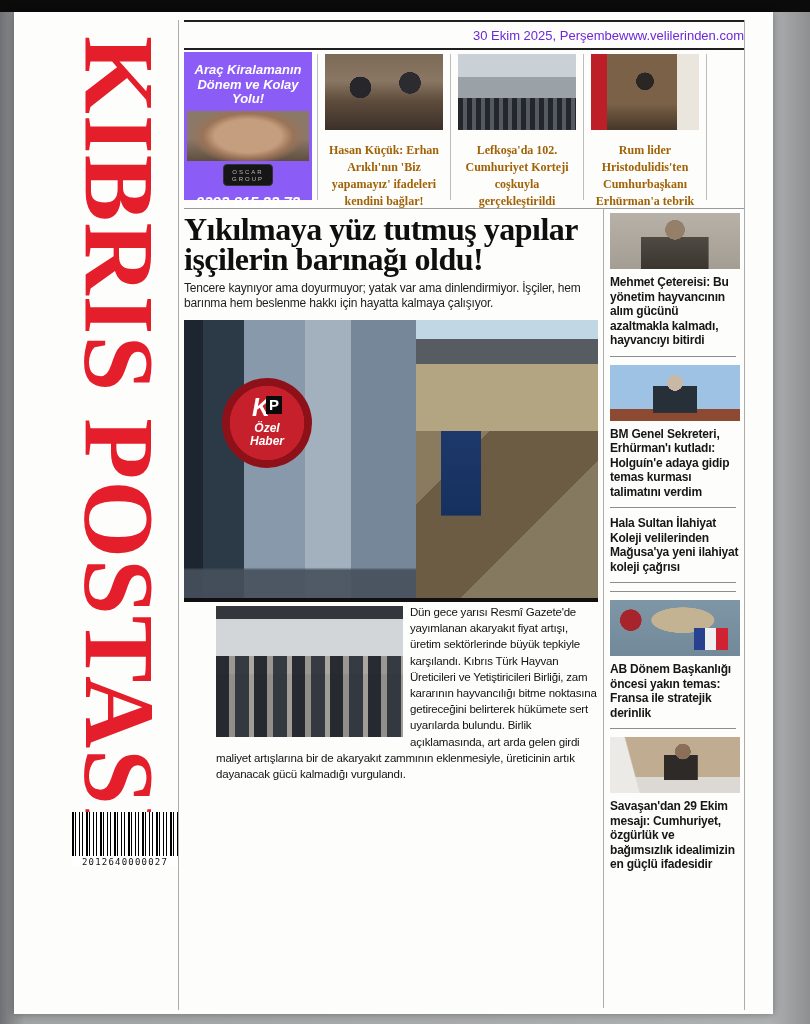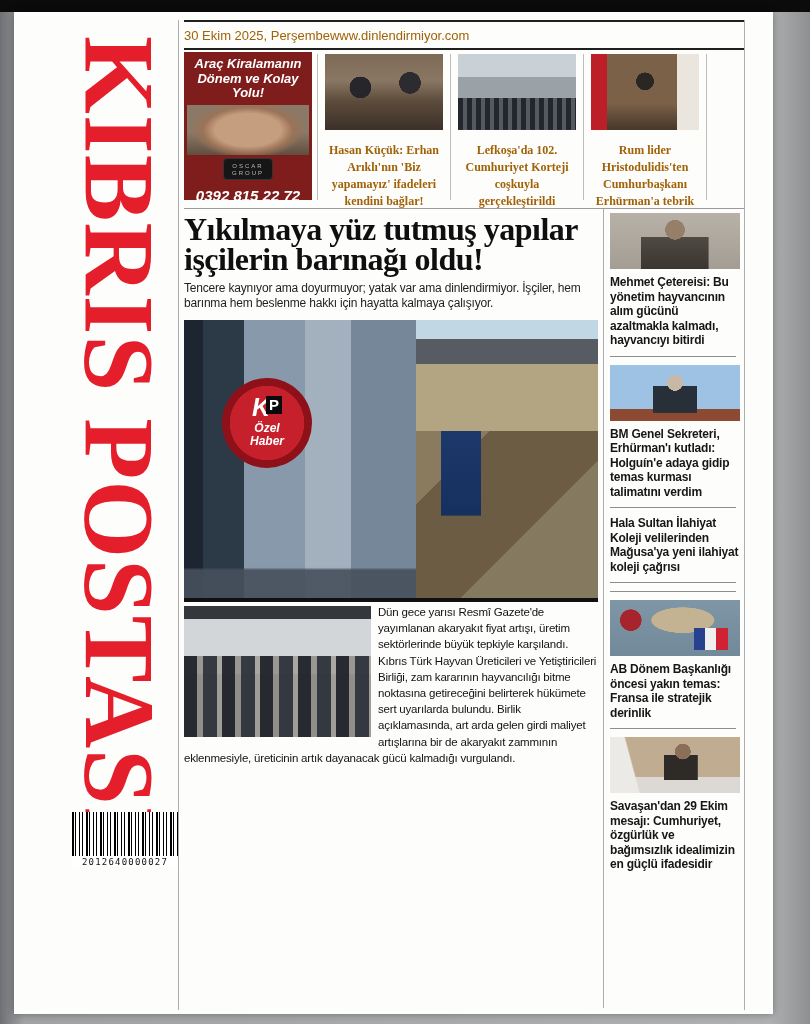--- a/index.html
+++ b/index.html
@@ -29,28 +29,28 @@
   .vrule{position:absolute;width:1px;background:#adadad;}
   .vrule.left{left:164px;top:8px;height:990px;}
   .vrule.right{left:730px;top:8px;height:990px;}
   .vrule.mid{left:589px;top:196px;height:800px;}
   .hline{position:absolute;left:170px;top:196px;width:560px;height:1px;background:#9a9a9a;}
 
   
   .topbar{
     position:absolute;left:170px;top:8px;width:560px;height:26px;
     border-top:2px solid #1f1f1f;border-bottom:2px solid #1f1f1f;
-    display:flex;justify-content:flex-start;align-items:center;
-    font-size:13px;color:#a16207;
+    display:flex;justify-content:flex-end;align-items:center;
+    font-size:13px;color:#6d28d9;
   }
 
   
   .top-row{position:absolute;left:170px;top:40px;width:560px;height:152px;display:flex;}
   .vsep{width:1px;background:#bdbdbd;margin:2px 5px 4px 5px;}
-  .ad{width:128px;height:148px;background:#7f1d1d;color:#fff;text-align:center;padding-top:5px;box-sizing:border-box;}
+  .ad{width:128px;height:148px;background:#8b5cf6;color:#fff;text-align:center;padding-top:11px;box-sizing:border-box;}
   .ad-line{font-style:italic;font-weight:bold;font-size:13px;line-height:14.5px;}
   .img{background-repeat:no-repeat;}
   .img-hands{height:50px;margin:4px 3px 3px;background:radial-gradient(ellipse 60px 30px at 50% 50%,#c59e7f 0 55%,#9a7358 75%,rgba(0,0,0,0) 95%),linear-gradient(180deg,#8c7866 0 55%,#5f4e3f 100%);}
   .ad-logo{width:50px;height:22px;margin:0 auto;background:#161616;border:1px solid #333;border-radius:4px;color:#b9b9b9;font-size:6px;letter-spacing:2px;line-height:7px;padding-top:4px;box-sizing:border-box;}
   .ad-phone{font-style:italic;font-weight:bold;font-size:15px;margin-top:7px;}
 
   .cell{width:122px;}
   .cell.c3{width:112px;}
   .cell-img{height:76px;margin:2px 2px 6px;}
   .cell-head{font-family:"Liberation Serif",serif;font-weight:bold;font-size:12px;line-height:17px;text-align:center;color:#a16207;margin-top:12px;}
@@ -68,21 +68,21 @@
   .ph-right{position:absolute;right:0;top:0;width:44%;height:100%;
     background:linear-gradient(180deg,#c2d7e4 0 7%,#565c61 7% 16%,#b3a482 16% 40%,rgba(0,0,0,0) 40%),linear-gradient(#1f3a6e,#16305e) 18% 52%/22% 38% no-repeat,linear-gradient(135deg,#8a7a5e 0 40%,#6d5c44 40% 70%,#857a60 70% 100%);}
   .kp-badge{position:absolute;left:38px;top:58px;width:90px;height:90px;border-radius:50%;text-align:center;color:#fff;
     background:radial-gradient(circle,#c5202b 0 58%,#8e1018 59% 72%,rgba(197,32,43,.55) 73% 86%,rgba(197,32,43,.12) 87% 100%);}
   .kp-logo{margin-top:15px;font-weight:bold;font-family:"Liberation Sans",sans-serif;}
   .kp-k{font-size:25px;font-style:italic;}
   .kp-p{display:inline-block;background:#0a0a0a;font-size:15px;padding:0 3px 1px;margin-left:-4px;transform:translateY(-6px);}
   .kp-t{font-style:italic;font-weight:bold;font-size:12px;line-height:13px;}
   .big-head{margin:10px 0 8px;text-align:center;font-family:"Liberation Serif",serif;font-weight:bold;font-size:43px;letter-spacing:-1px;color:#0a0a0a;}
   .big-head span{display:block;line-height:40px;}
-  .bottom{margin-top:2px;}
+  .bottom{margin-top:2px;margin-left:32px;}
   .img-group{float:left;width:187px;height:131px;margin:2px 7px 0 0;
     background:repeating-linear-gradient(90deg,rgba(25,28,34,.92) 0 13px,rgba(108,98,88,.55) 13px 19px,rgba(40,44,52,.92) 19px 33px,rgba(130,120,105,.5) 33px 38px) 0 100%/100% 62% no-repeat,linear-gradient(180deg,#34383c 0 10%,#d3d6d9 10% 52%,#bfc3c6 52% 100%);}
   .body-text{margin:0;font-size:11.5px;line-height:16.2px;letter-spacing:-0.2px;color:#121212;}
 
   
   .sidebar{position:absolute;left:596px;top:201px;width:130px;}
   .sb-img{height:56px;margin-bottom:6px;}
   .sb-text{font-weight:bold;font-size:12px;line-height:14.5px;letter-spacing:-0.2px;color:#161616;}
   .sb-div{height:1px;background:#8d8d8d;margin:8px 4px 8px 0;}
   .img-portrait{background:radial-gradient(circle 10px at 50% 30%,#967f69 97%,rgba(0,0,0,0)),linear-gradient(#4f4a42,#3a362f) 50% 100%/52% 58% no-repeat,linear-gradient(#b7b1a8,#a39d94);}
@@ -104,21 +104,21 @@
     <div class="digits">2012640000027</div>
   </div>
 
   <div class="vrule left"></div>
   <div class="vrule right"></div>
   <div class="vrule mid"></div>
   <div class="hline"></div>
 
   <div class="topbar">
     <span>30 Ekim 2025, Perşembe</span>
-    <span>www.dinlendirmiyor.com</span>
+    <span>www.velilerinden.com</span>
   </div>
 
   <div class="top-row">
     <div class="ad">
       <div class="ad-line">Araç Kiralamanın</div>
       <div class="ad-line">Dönem ve Kolay</div>
       <div class="ad-line">Yolu!</div>
       <div class="img img-hands"></div>
       <div class="ad-logo">
         <div>OSCAR</div>

